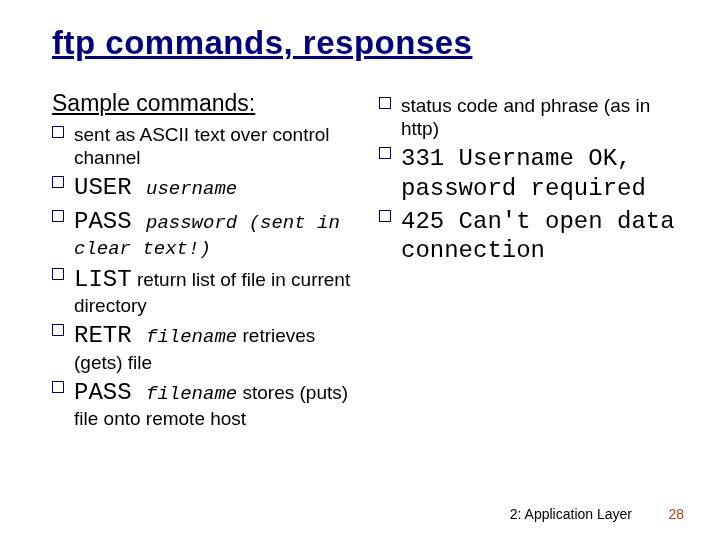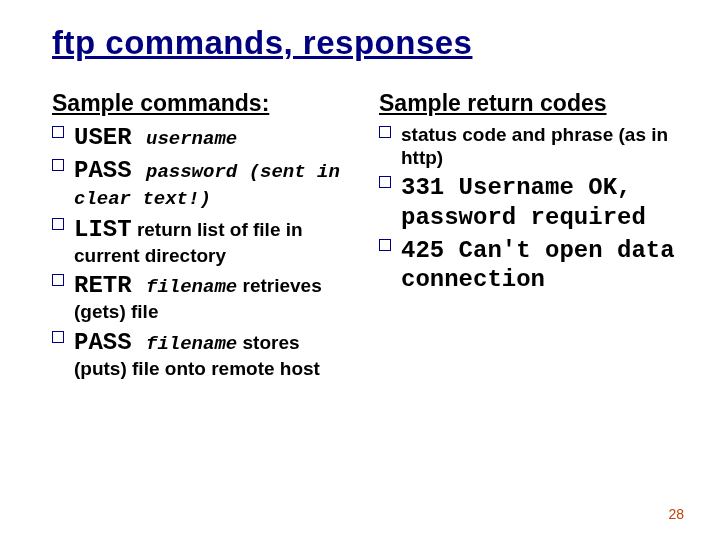--- a/index.html
+++ b/index.html
@@ -25,21 +25,20 @@
     text-decoration: underline;
     margin: 6px 0 28px 0;
     letter-spacing: 0.5px;
   }
   .cols {
     display: flex;
     gap: 26px;
   }
   .col {
     flex: 1 1 0;
-    font-weight: bold;
   }
   .subhead {
     font-size: 23px;
     text-decoration: underline;
     margin: 0 0 6px 0;
   }
   ul.bullets {
     list-style: none;
     padding: 0;
     margin: 0;
@@ -88,51 +87,54 @@
 <div class="slide">
 
   <div class="title">ftp commands, responses</div>
 
   <div class="cols">
 
     <div class="col">
       <div class="subhead">Sample commands:</div>
       <ul class="bullets">
         <li>
+          <span class="seg">sent as ASCII text over control channel</span>
+        </li>
+        <li>
           <span class="mono seg">USER </span><span class="mono-i seg">username</span>
         </li>
         <li>
           <span class="mono seg">PASS </span><span class="mono-i seg">password (sent in clear text!)</span>
         </li>
         <li>
           <span class="mono seg">LIST</span><span class="seg"> return list of file in current directory</span>
         </li>
         <li>
           <span class="mono seg">RETR </span><span class="mono-i seg">filename</span><span class="seg"> retrieves (gets) file</span>
         </li>
         <li>
           <span class="mono seg">PASS </span><span class="mono-i seg">filename</span><span class="seg"> stores (puts) file onto remote host</span>
         </li>
       </ul>
     </div>
 
     <div class="col">
-      <div class="subhead">Sample return codes</div>
       <ul class="bullets">
         <li>
           <span class="seg">status code and phrase (as in http)</span>
         </li>
         <li>
           <span class="mono seg">331 Username OK, password required</span>
         </li>
         <li>
           <span class="mono seg">425 Can't open data connection</span>
         </li>
       </ul>
     </div>
 
   </div>
 
   <div class="footer">
+    <span>2: Application Layer</span>
     <span class="pagenum">28</span>
   </div>
 
 </div>
 
 </body></html>

